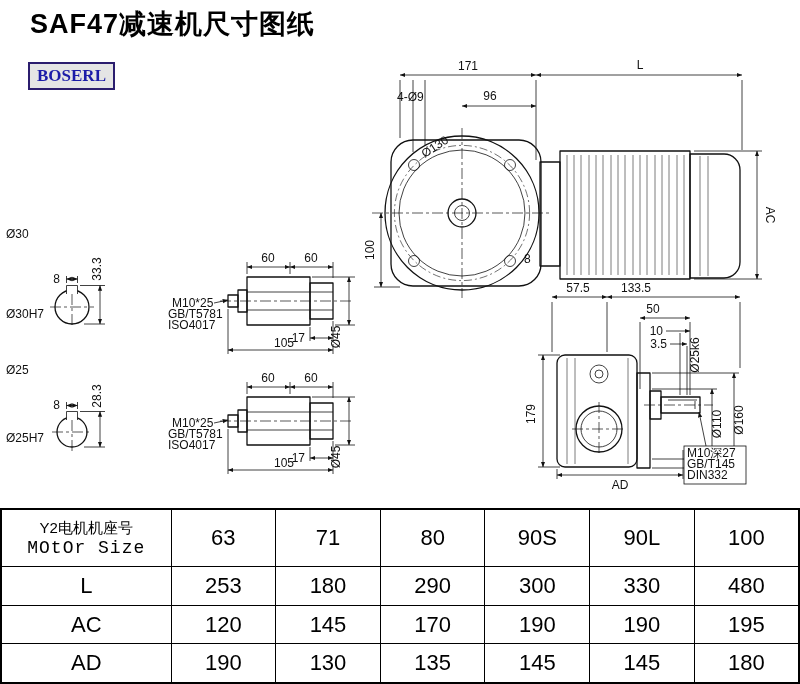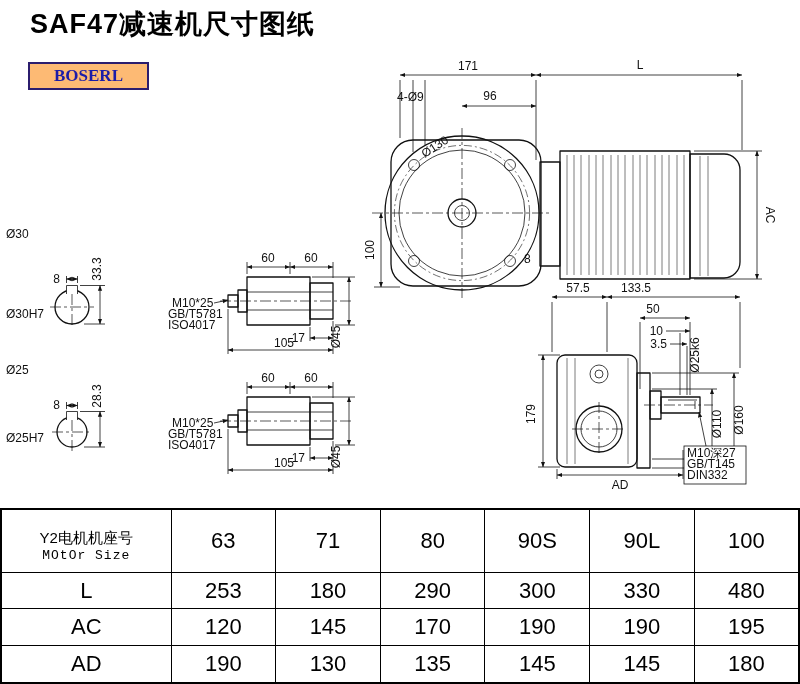--- a/index.html
+++ b/index.html
@@ -1,39 +1,39 @@
 <!DOCTYPE html>
 <html><head>
 <meta charset="utf-8">
 <style>
   html,body{margin:0;padding:0;}
   body{width:800px;height:684px;background:#fff;position:relative;overflow:hidden;
        font-family:"Liberation Sans",sans-serif;color:#111;}
   .page{position:absolute;inset:0;background:#fff;}
   .title{position:absolute;left:30px;top:6px;font-size:27px;font-weight:bold;letter-spacing:1px;color:#000;}
   .brand{position:absolute;left:28px;top:62px;border:2px solid #2b1d6e;color:#1c1ca8;
-         font-family:"Liberation Serif",serif;font-weight:bold;font-size:17px;line-height:24px;padding:0 24px;background:#fdba74;}
+         font-family:"Liberation Serif",serif;font-weight:bold;font-size:17px;line-height:24px;padding:0 7px;background:#e5e5e5;}
   svg.drawing{position:absolute;left:0;top:0;}
   
   .o{fill:none;stroke:#111;stroke-width:1.3;stroke-linejoin:round;}
   .th{fill:none;stroke:#111;stroke-width:0.8;}
   .fin{stroke:#111;stroke-width:0.55;}
   .cl{fill:none;stroke:#111;stroke-width:0.7;stroke-dasharray:11 3 3 3;}
   .pcd{fill:none;stroke:#111;stroke-width:0.6;stroke-dasharray:8 3 2 3;}
   .dim{fill:none;stroke:#111;stroke-width:0.8;marker-start:url(#arw);marker-end:url(#arw);}
   .dime{fill:none;stroke:#111;stroke-width:0.8;marker-end:url(#arw);}
   svg text{fill:#111;font-family:"Liberation Sans",sans-serif;font-size:12px;}
   
   table.size{position:absolute;left:0;top:508px;width:800px;height:176px;border-collapse:collapse;
              table-layout:fixed;border:2px solid #000;background:#fff;}
   .size td,.size th{border:1px solid #000;text-align:center;vertical-align:middle;
                     font-size:22px;font-weight:normal;color:#000;padding:0;}
   col.c0{width:170px;}
-  .h-cn{font-size:15px;margin-top:11px;}
-  .h-en{font-size:13px;font-family:"Liberation Mono",monospace;letter-spacing:1px;}
+  .h-cn{font-size:15px;}
+  .h-en{font-size:18px;font-family:"Liberation Mono",monospace;letter-spacing:1px;}
 </style>
 </head>
 <body>
 
 <div class="page">
 
   <div class="title">SAF47减速机尺寸图纸</div>
   <div class="brand">BOSERL</div>
 
   <svg class="drawing" width="800" height="505" viewBox="0 0 800 505" xmlns="http://www.w3.org/2000/svg">

